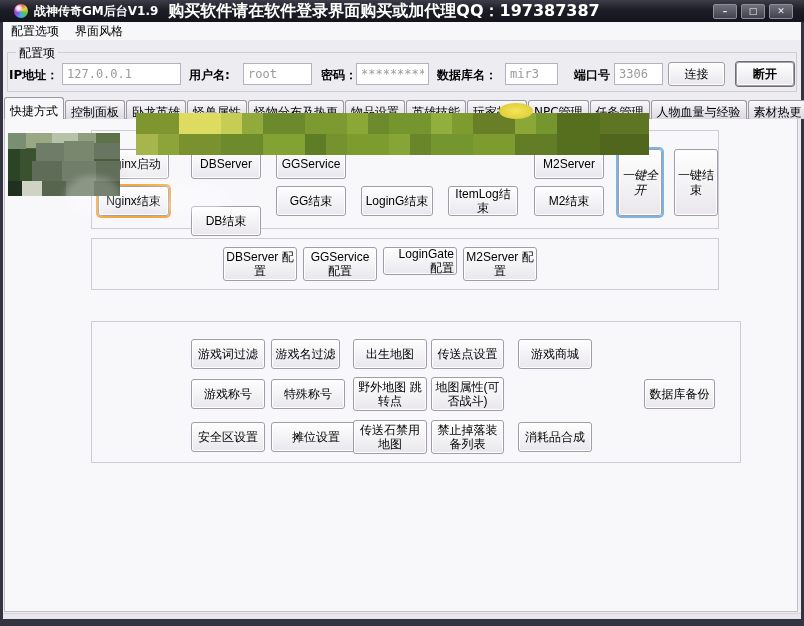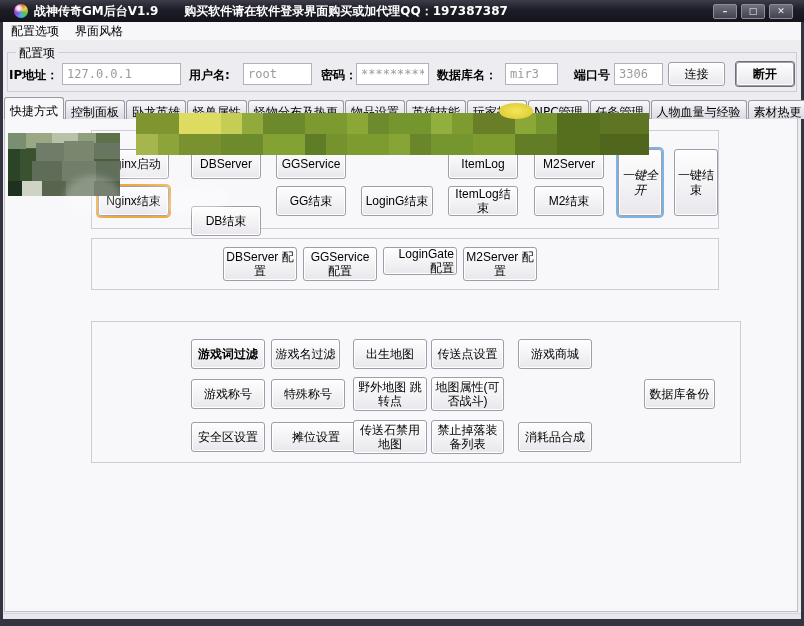--- a/index.html
+++ b/index.html
@@ -9,21 +9,21 @@
   .window { position:relative; width:804px; height:626px; background:#343440; }
 
   
   .titlebar { position:absolute; left:0; top:0; width:804px; height:22px;
     background:linear-gradient(#3d3d49 0%, #1d1d27 45%, #14141d 100%);
     display:flex; align-items:center; padding:0 11px; }
   .app-icon { width:14px; height:14px; border-radius:50%; margin:0 6px 0 3px; flex:none;
     background:radial-gradient(circle at 35% 30%, rgba(255,255,255,.9) 0 12%, transparent 35%),
       conic-gradient(#e84444,#f0d040,#59c04a,#40b0e8,#8a4ae0,#d040c0,#e84444); }
   .title-text { color:#fff; font-weight:bold; font-size:12px; white-space:nowrap; }
-  .title-notice { color:#fff; font-weight:bold; font-size:12px; margin-left:26px; white-space:nowrap; }
+  .title-notice { color:#fff; font-weight:bold; font-size:16px; margin-left:10px; white-space:nowrap; }
   .win-controls { margin-left:auto; display:flex; }
   .win-btn { width:24px; height:15px; margin-left:4px; border:1px solid #8d8d99; border-radius:2px;
     background:linear-gradient(#70707c,#42424e); color:#eceef2; font-size:9px; font-weight:bold;
     display:flex; align-items:center; justify-content:center; cursor:pointer; line-height:1; }
 
   
   .inner { position:absolute; left:3px; top:22px; width:798px; height:597px; background:#edecf1; }
 
   .menubar { position:absolute; left:0; top:0; width:798px; height:18px; background:#f7f6f9;
     display:flex; align-items:center; }
@@ -117,39 +117,38 @@
       <span class="tab">人物血量与经验</span>
       <span class="tab">素材热更</span>
     </div>
 
     <div class="page">
 
       <div class="group group-white" style="left:86px; top:11px; width:628px; height:99px;"></div>
       <button class="btn" style="left:93px;  top:30px; width:71px; height:30px;">Nginx启动</button>
       <button class="btn" style="left:186px; top:30px; width:70px; height:30px;">DBServer</button>
       <button class="btn" style="left:271px; top:30px; width:70px; height:30px;">GGService</button>
-      <button class="btn" style="left:443px; top:30px; width:70px; height:30px;">ItemLog</button>
       <button class="btn" style="left:529px; top:30px; width:70px; height:30px;">M2Server</button>
       <button class="btn focus-orange" style="left:93px; top:67px; width:71px; height:30px;">Nginx结束</button>
       <button class="btn" style="left:186px; top:67px; width:70px; height:30px;margin-top:20px;">DB结束</button>
       <button class="btn" style="left:271px; top:67px; width:70px; height:30px;">GG结束</button>
       <button class="btn" style="left:356px; top:67px; width:72px; height:30px;">LoginG结束</button>
       <button class="btn" style="left:443px; top:67px; width:70px; height:30px;">ItemLog结束</button>
       <button class="btn" style="left:529px; top:67px; width:70px; height:30px;">M2结束</button>
       <button class="btn focus-blue" style="left:613px; top:30px; width:44px; height:67px;">一键全开</button>
       <button class="btn" style="left:669px; top:30px; width:44px; height:67px;">一键结束</button>
 
       <div class="group group-white" style="left:86px; top:119px; width:628px; height:52px;"></div>
       <button class="btn" style="left:218px; top:128px; width:74px; height:34px;">DBServer 配置</button>
       <button class="btn" style="left:298px; top:128px; width:74px; height:34px;">GGService 配置</button>
       <button class="btn" style="left:378px; top:128px; width:74px; height:28px;text-align:right;">LoginGate 配置</button>
       <button class="btn" style="left:458px; top:128px; width:74px; height:34px;">M2Server 配置</button>
 
       <div class="group group-white" style="left:86px; top:202px; width:650px; height:142px;"></div>
-      <button class="btn" style="left:186px; top:220px; width:74px; height:30px;font-weight:bold;">游戏词过滤</button>
+      <button class="btn" style="left:186px; top:220px; width:74px; height:30px;">游戏词过滤</button>
       <button class="btn" style="left:266px; top:220px; width:69px; height:30px;">游戏名过滤</button>
       <button class="btn" style="left:348px; top:220px; width:74px; height:30px;">出生地图</button>
       <button class="btn" style="left:426px; top:220px; width:73px; height:30px;">传送点设置</button>
       <button class="btn" style="left:513px; top:220px; width:74px; height:30px;">游戏商城</button>
 
       <button class="btn" style="left:186px; top:260px; width:74px; height:30px;">游戏称号</button>
       <button class="btn" style="left:266px; top:260px; width:74px; height:30px;">特殊称号</button>
       <button class="btn" style="left:348px; top:258px; width:74px; height:34px;">野外地图 跳转点</button>
       <button class="btn" style="left:426px; top:258px; width:73px; height:34px;">地图属性(可否战斗)</button>
       <button class="btn" style="left:639px; top:260px; width:71px; height:30px;">数据库备份</button>

